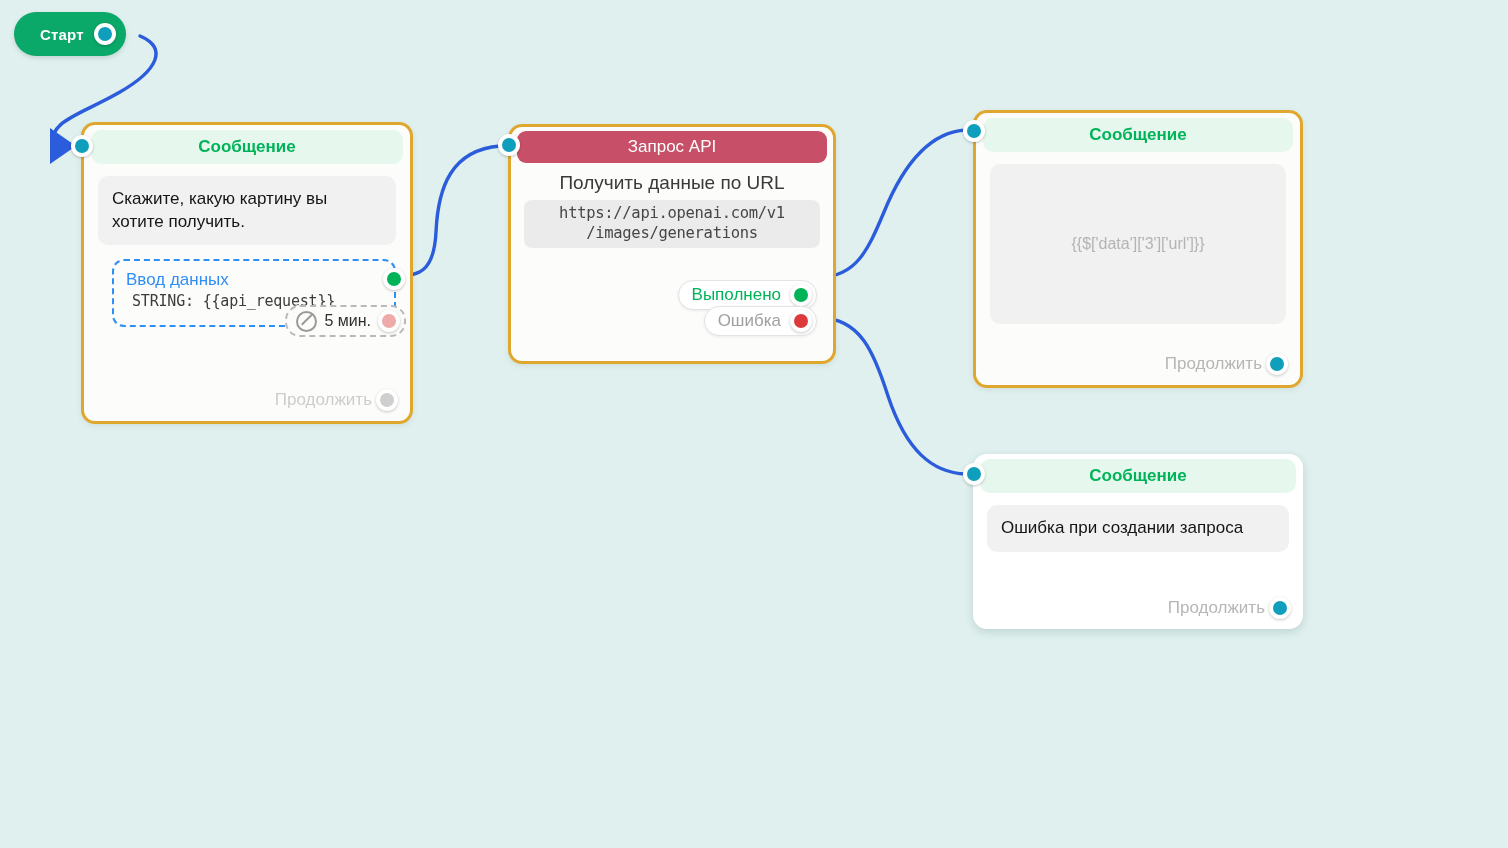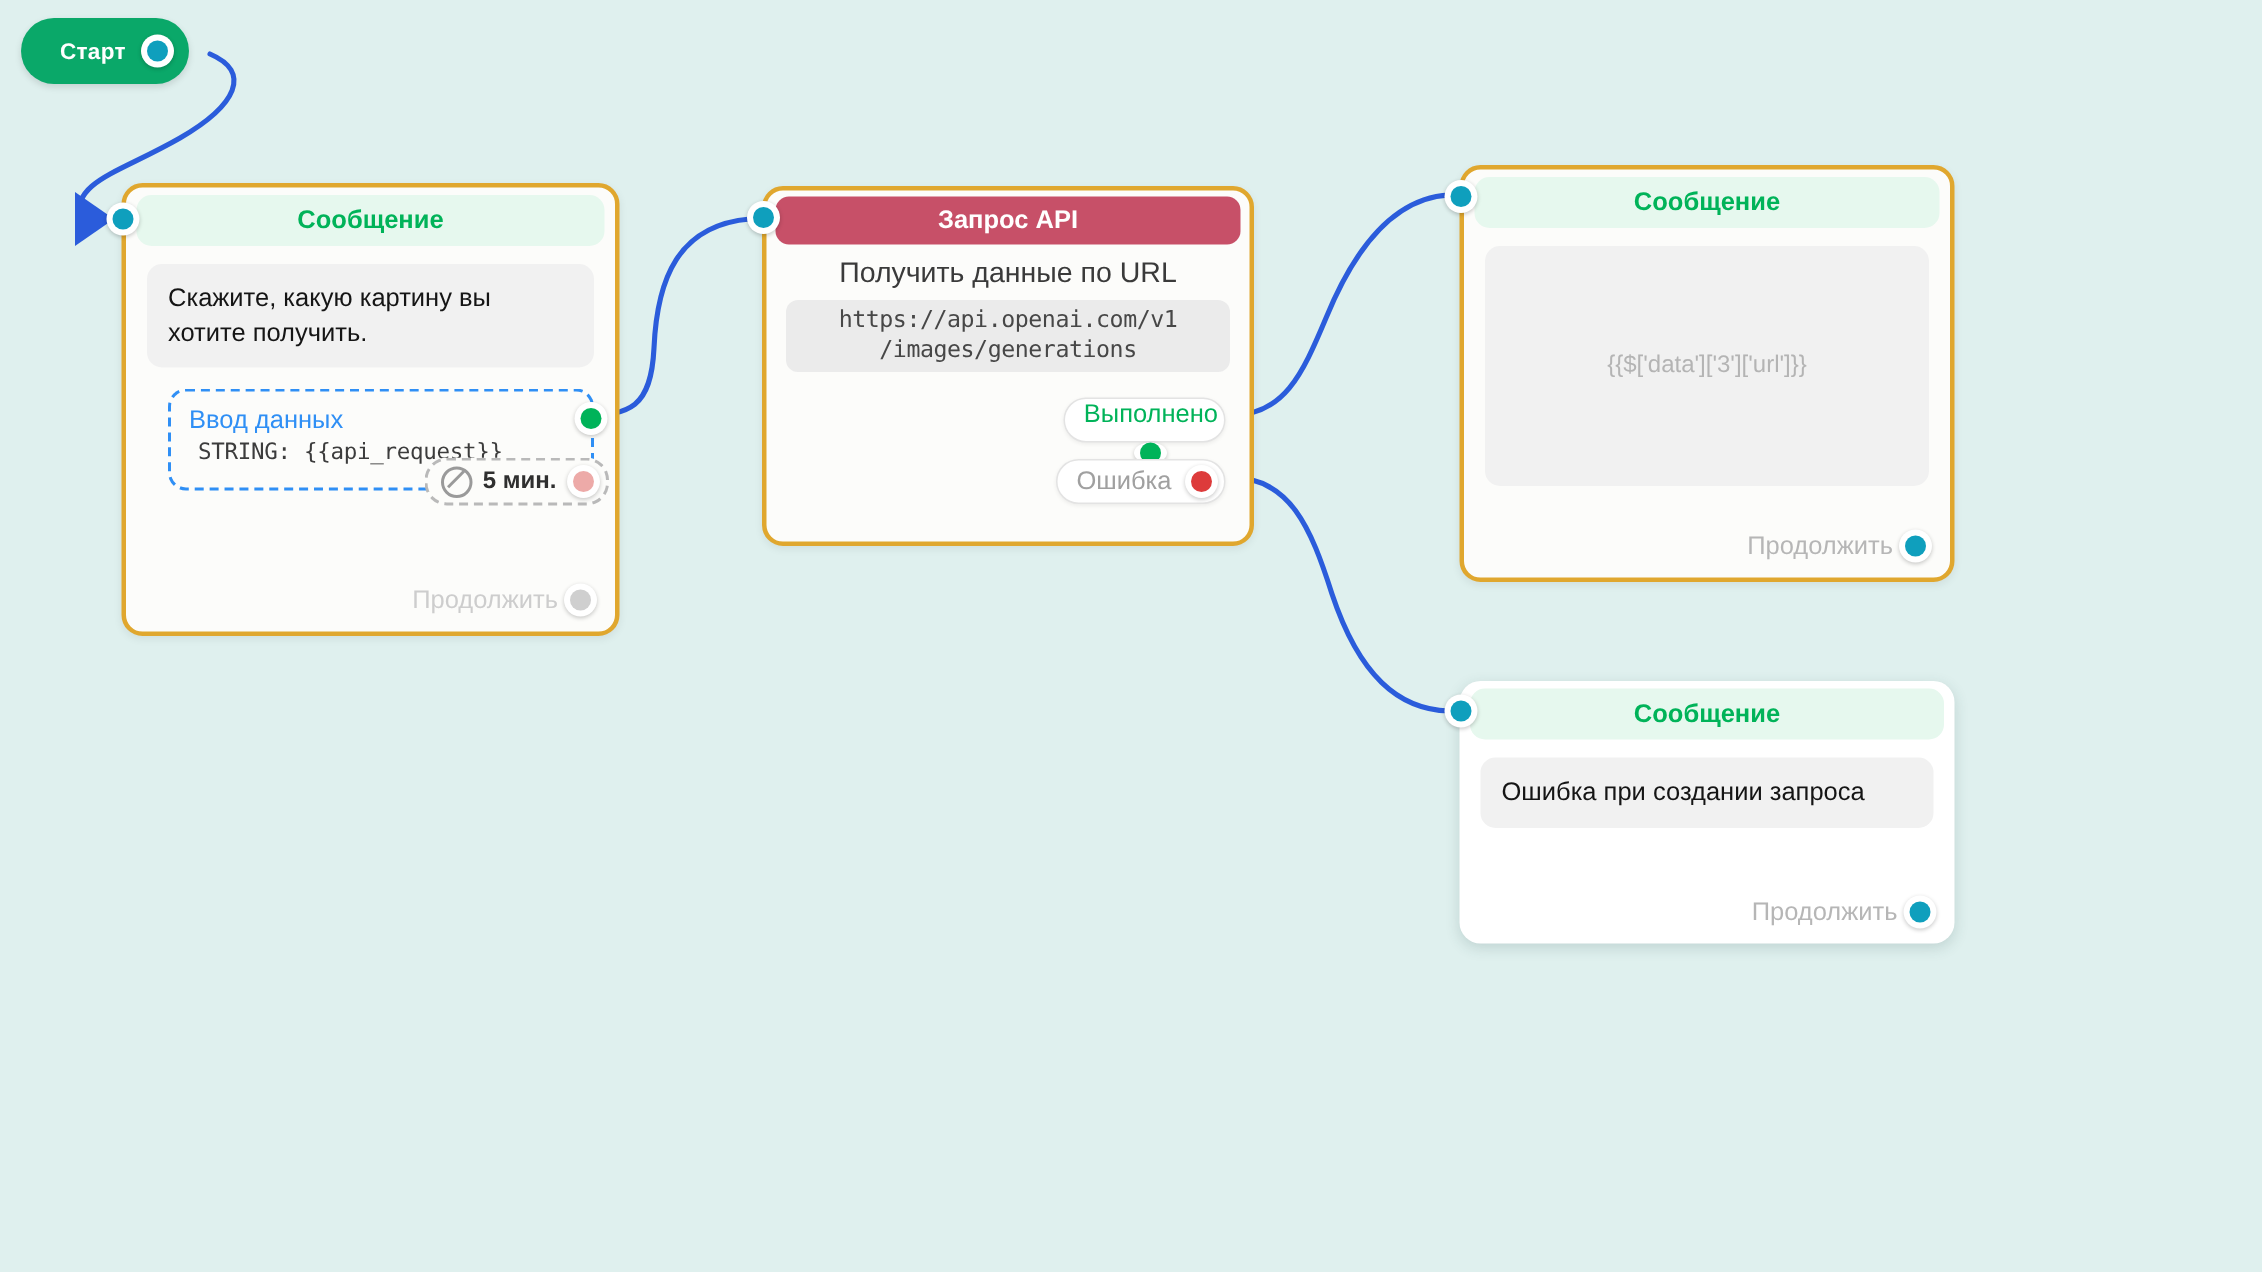--- a/index.html
+++ b/index.html
@@ -120,21 +120,21 @@
   }
   .node-head.api {
     background: #c75068;
     margin: 4px 6px 0 6px;
     height: 32px;
     border-radius: 9px;
   }
   .node-head.api .title {
     color: #ffffff;
     font-size: 17px;
-    font-weight: bold;
+    font-weight: normal;
     text-align: right;
   }
 
   
   .bubble {
     margin: 12px 14px 0 14px;
     background: #f1f1f1;
     border-radius: 10px;
     padding: 12px 14px;
     color: #151515;
@@ -206,21 +206,20 @@
     align-items: center;
     gap: 7px;
     padding: 0 4px 0 9px;
     border: 2px dashed #b9b9b9;
     border-radius: 15px;
     background: #fcfcfa;
   }
   .timeout-chip .t-lbl {
     font-size: 16px;
     color: #2f2f2f;
-    font-weight: bold;
   }
   .ban-icon {
     width: 17px;
     height: 17px;
     border: 2px solid #9a9a9a;
     border-radius: 50%;
     position: relative;
     flex: none;
   }
   .ban-icon::after {
@@ -334,21 +333,21 @@
   <div class="node bordered" style="left:508px; top:124px; width:328px; height:240px;">
     <div class="node-head api">
       <span class="title">Запрос API</span>
     </div>
     <div class="api-sub">Получить данные по URL</div>
     <div class="api-url">
       <span>https://api.openai.com/v1</span><br>
       <span>/images/generations</span>
     </div>
 
-    <div class="out-chip ok" style="right:16px; top:138px;flex-direction:column;">
+    <div class="out-chip ok" style="right:16px; top:153px;">
       <span class="o-lbl">Выполнено</span>
       <span class="port green">
           <i></i>
         </span>
     </div>
 
     <div class="out-chip err" style="right:16px; top:179px;">
       <span class="o-lbl">Ошибка</span>
       <span class="port red">
           <i></i>

